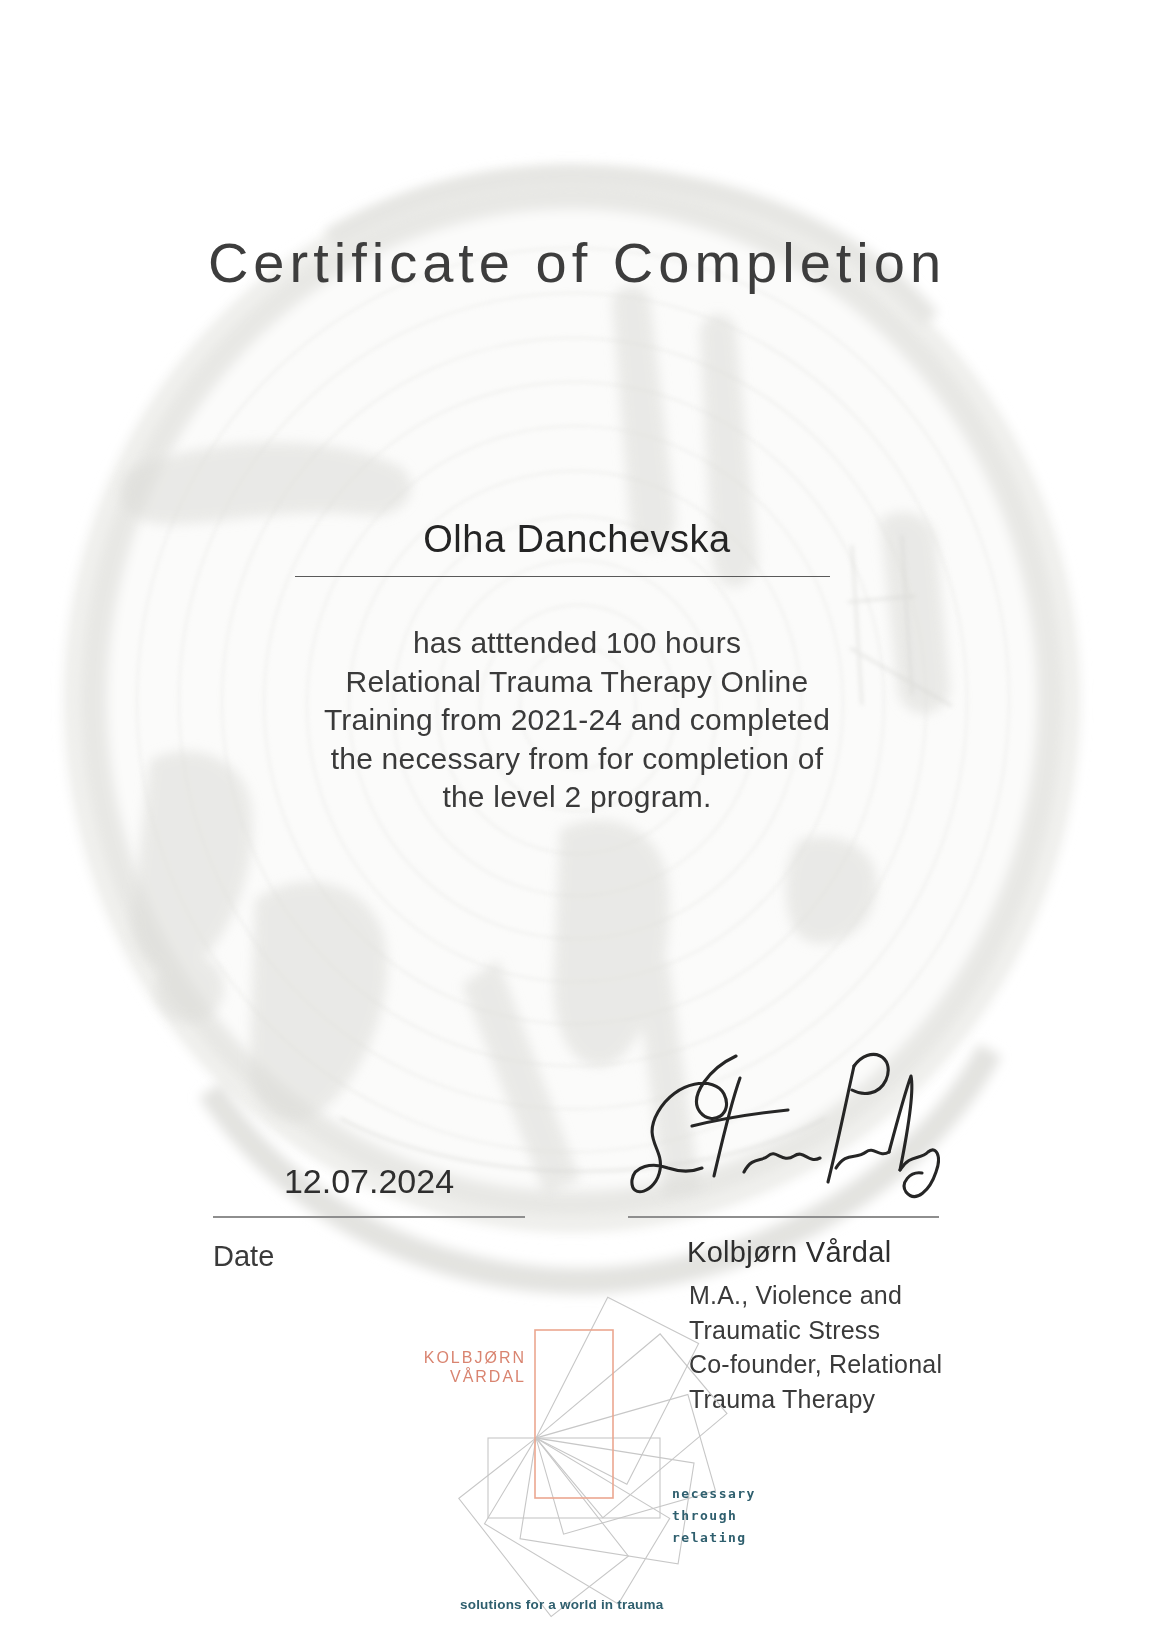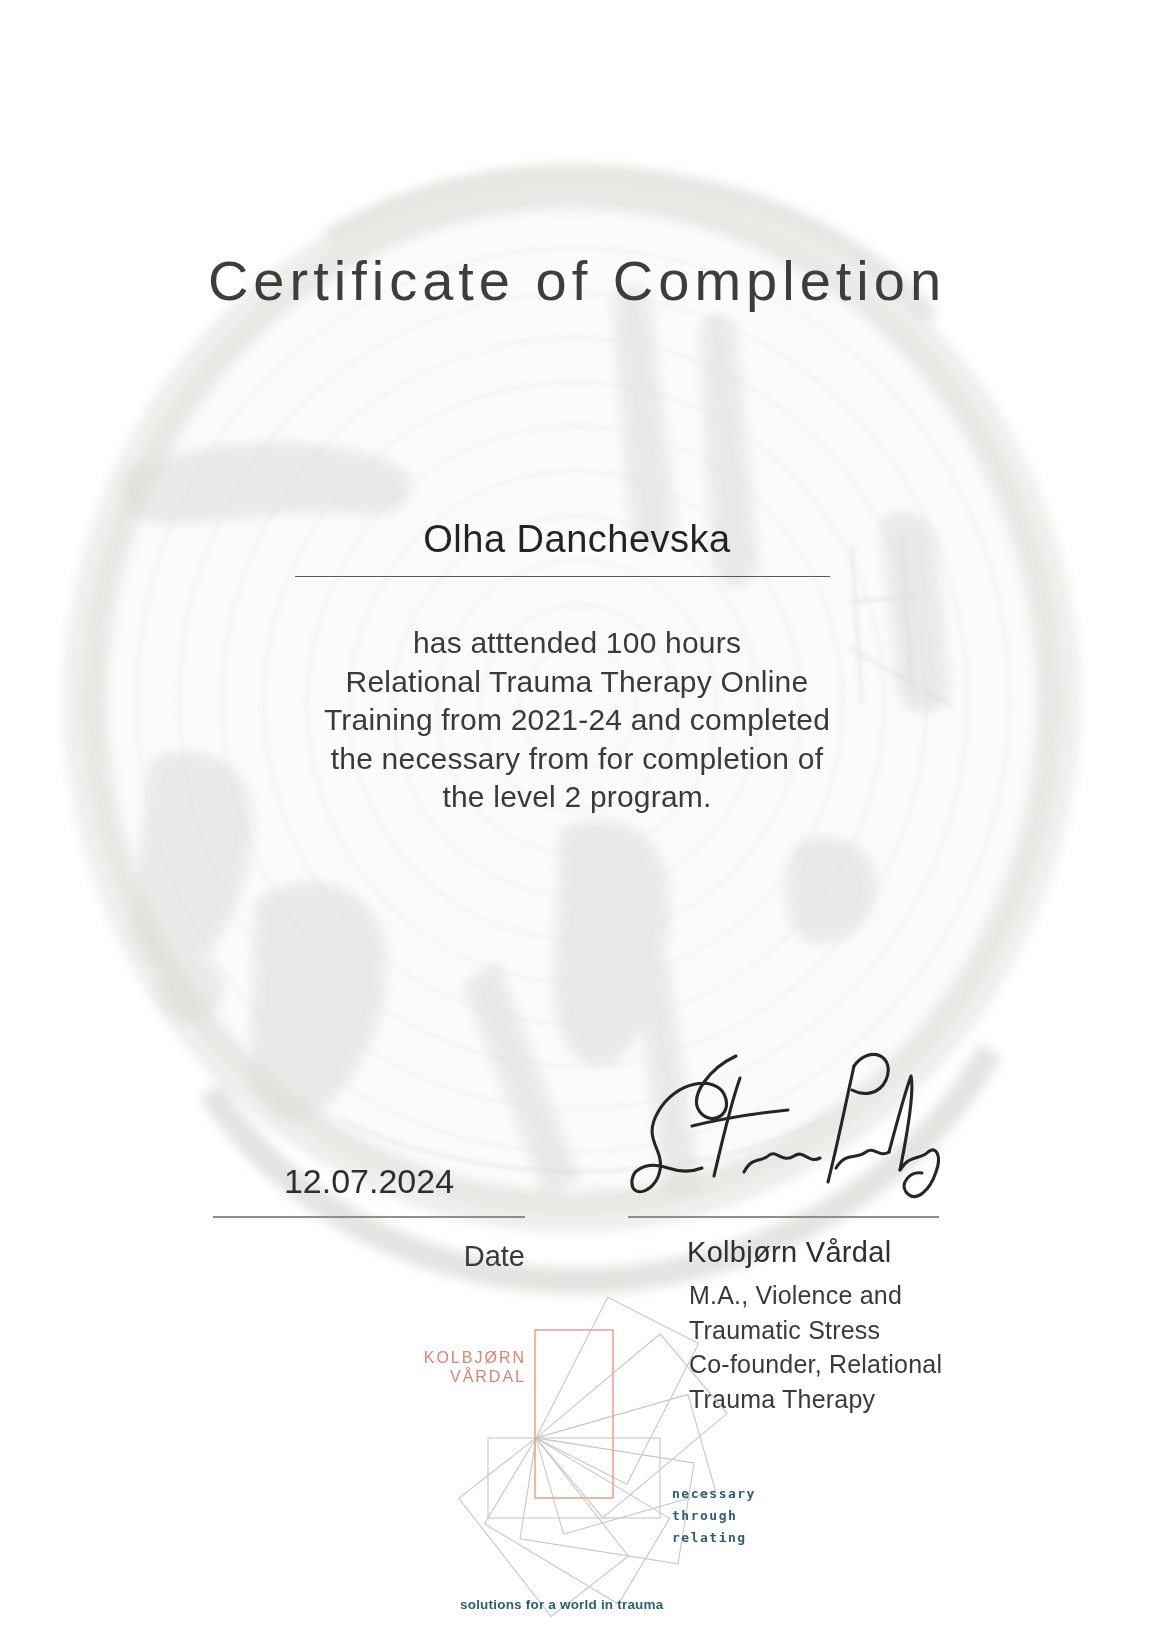--- a/index.html
+++ b/index.html
@@ -13,21 +13,21 @@
   html,body{margin:0;padding:0;background:#ffffff;}
   .page{
     position:relative;width:1154px;height:1632px;margin:0 auto;
     background:#ffffff;overflow:hidden;
     font-family:"Liberation Sans",sans-serif;color:var(--text-dark);
   }
   .watermark{position:absolute;left:0;top:0;width:1154px;height:1632px;z-index:0;pointer-events:none;}
   .content{position:absolute;inset:0;z-index:1;}
 
   .title{
-    position:absolute;top:248px;left:0;width:100%;margin:0;
+    position:absolute;top:230px;left:0;width:100%;margin:0;
     text-align:center;font-size:56px;font-weight:300;letter-spacing:5px;
     color:#3d3d3d;
   }
   .recipient{
     position:absolute;top:498px;left:0;width:100%;
     text-align:center;font-size:38px;font-weight:400;letter-spacing:.5px;
     color:var(--text-black);
     margin-top:20px;
   }
   .name-underline{
@@ -43,21 +43,21 @@
   .date-value{
     position:absolute;top:1162px;left:213px;width:312px;
     text-align:center;font-size:34px;color:#2e2e2e;
   }
   .date-line{
     position:absolute;top:1216px;left:213px;width:312px;height:2px;
     background:var(--line-gray);
   }
   .date-label{
     position:absolute;top:1240px;left:213px;width:312px;
-    text-align:right;font-size:29px;color:var(--text-dark);
+    text-align:left;font-size:29px;color:var(--text-dark);
   }
 
   .signature-svg{position:absolute;left:618px;top:1030px;width:330px;height:195px;overflow:visible;}
   .sig-line{
     position:absolute;top:1216px;left:628px;width:311px;height:2px;
     background:var(--line-gray);
   }
   .signer-name{
     position:absolute;left:687px;top:1236px;
     font-size:29px;color:#2e2e2e;letter-spacing:.3px;

